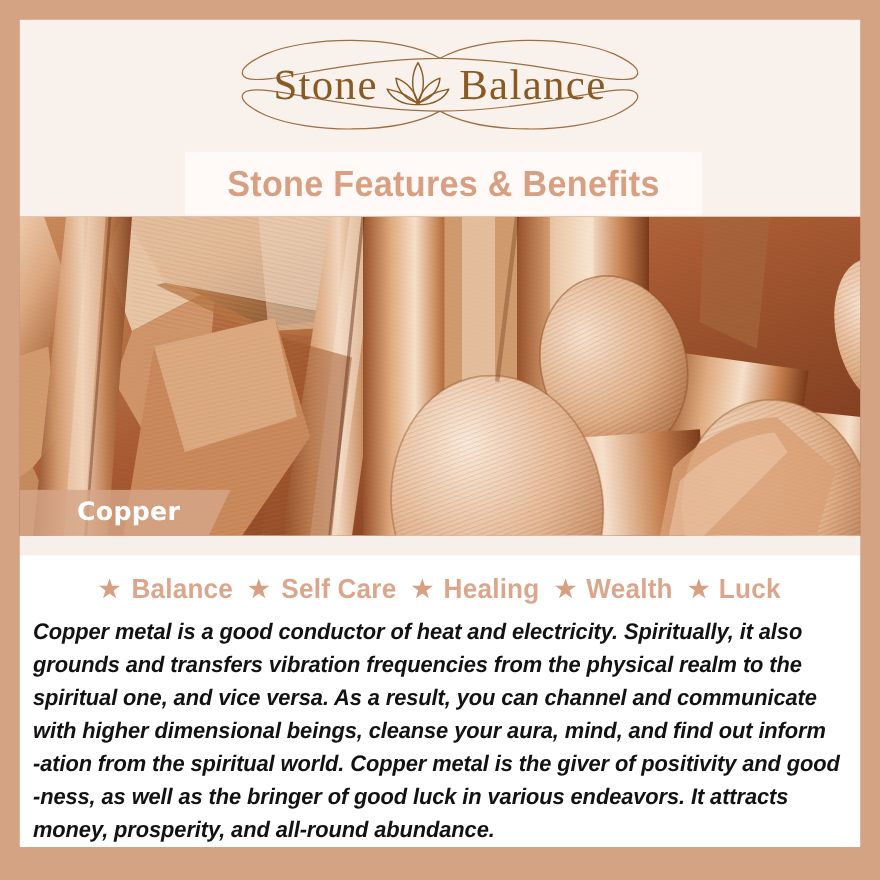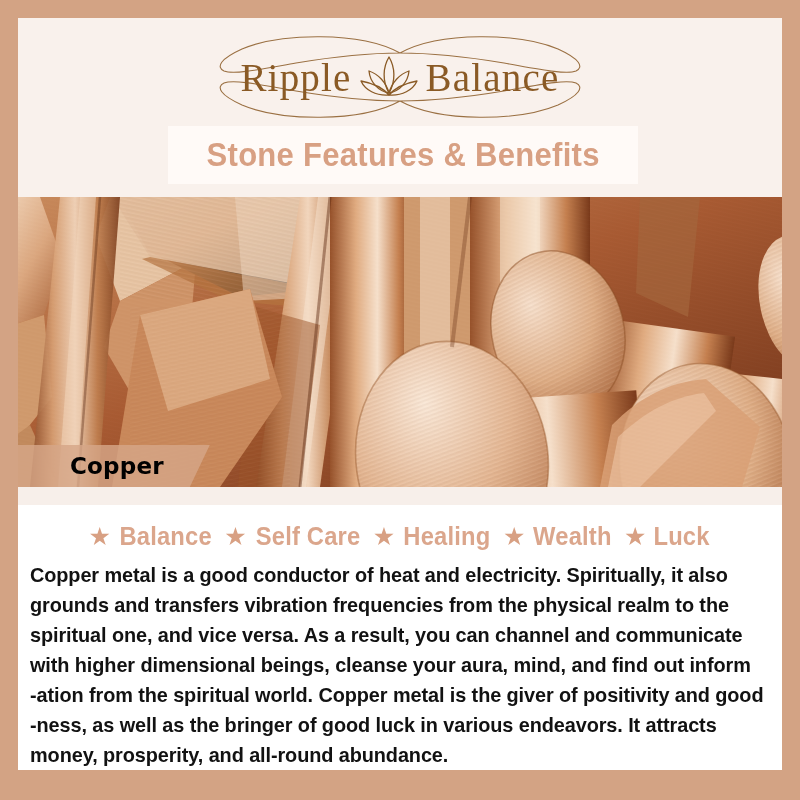--- a/index.html
+++ b/index.html
@@ -77,21 +77,21 @@
   .logo-lotus {
     width: 62px;
     height: 52px;
     flex: 0 0 auto;
   }
 
   
   .title-band {
     position: absolute;
     left: 150px;
-    top: 108px;
+    top: 120px;
     width: 470px;
     height: 58px;
     background: #fffaf7;
     display: flex;
     align-items: center;
     justify-content: center;
     z-index: 5;
   }
   .title-text {
     font-family: "Liberation Sans Narrow", "Liberation Sans", sans-serif;
@@ -124,21 +124,21 @@
     display: flex;
     align-items: center;
     background: rgba(214,166,136,0.82);
     clip-path: polygon(0 0, 100% 0, calc(100% - 20px) 100%, 0 100%);
     z-index: 4;
   }
   .hero-label-text {
     font-family: "DejaVu Sans", sans-serif;
     font-weight: bold;
     font-size: 23px;
-    color: #000000;
+    color: #ffffff;
     letter-spacing: 0.2px;
     white-space: nowrap;
   }
 
   
   .gap-strip {
     position: absolute;
     left: 0;
     top: 469px;
     width: 764px;
@@ -180,20 +180,21 @@
     font-weight: bold;
     font-size: 25px;
     color: #dba68c;
     letter-spacing: 0.2px;
     transform: scaleX(0.95);
   }
 
   .body-copy {
     margin: 9px 0 0 0;
     padding: 0 12px 12px 12px;
+    font-style: italic;
   }
   .body-line {
     font-family: "Liberation Sans Narrow", "Liberation Sans", sans-serif;
     font-weight: bold;
     font-size: 20.5px;
     line-height: 30px;
     color: #121212;
     letter-spacing: -0.1px;
     white-space: nowrap;
     transform: scaleX(0.97);
@@ -213,21 +214,21 @@
         <svg class="logo-swoosh" viewBox="0 0 420 88">
           <g fill="none" stroke="#8a5a25" stroke-width="1.1" opacity="0.85">
             <path d="M210 20 C 170 -2, 90 0, 52 16 C 30 26, 26 34, 34 38 C 44 42, 72 36, 106 30 C 148 23, 186 20, 210 20 Z"></path>
             <path d="M210 68 C 170 90, 90 88, 52 72 C 30 62, 26 54, 34 50 C 44 46, 72 52, 106 58 C 148 65, 186 68, 210 68 Z"></path>
             <path d="M210 20 C 250 -2, 330 0, 368 16 C 390 26, 394 34, 386 38 C 376 42, 348 36, 314 30 C 272 23, 234 20, 210 20 Z"></path>
             <path d="M210 68 C 250 90, 330 88, 368 72 C 390 62, 394 54, 386 50 C 376 46, 348 52, 314 58 C 272 65, 234 68, 210 68 Z"></path>
           </g>
         </svg>
 
         <div class="logo-row">
-          <span class="logo-word">Ripple</span>
+          <span class="logo-word">Stone</span>
 
           <svg class="logo-lotus" viewBox="0 0 62 52">
             <g fill="none" stroke="#8a5a25" stroke-width="1.3" stroke-linejoin="round">
               <path d="M31 6 C 25 16, 24 30, 31 42 C 38 30, 37 16, 31 6 Z"></path>
               <path d="M31 42 C 20 40, 12 31, 11 20 C 20 23, 28 31, 31 42 Z"></path>
               <path d="M31 42 C 42 40, 50 31, 51 20 C 42 23, 34 31, 31 42 Z"></path>
               <path d="M31 44 C 18 45, 7 39, 3 30 C 14 32, 25 37, 31 44 Z"></path>
               <path d="M31 44 C 44 45, 55 39, 59 30 C 48 32, 37 37, 31 44 Z"></path>
             </g>
           </svg>

